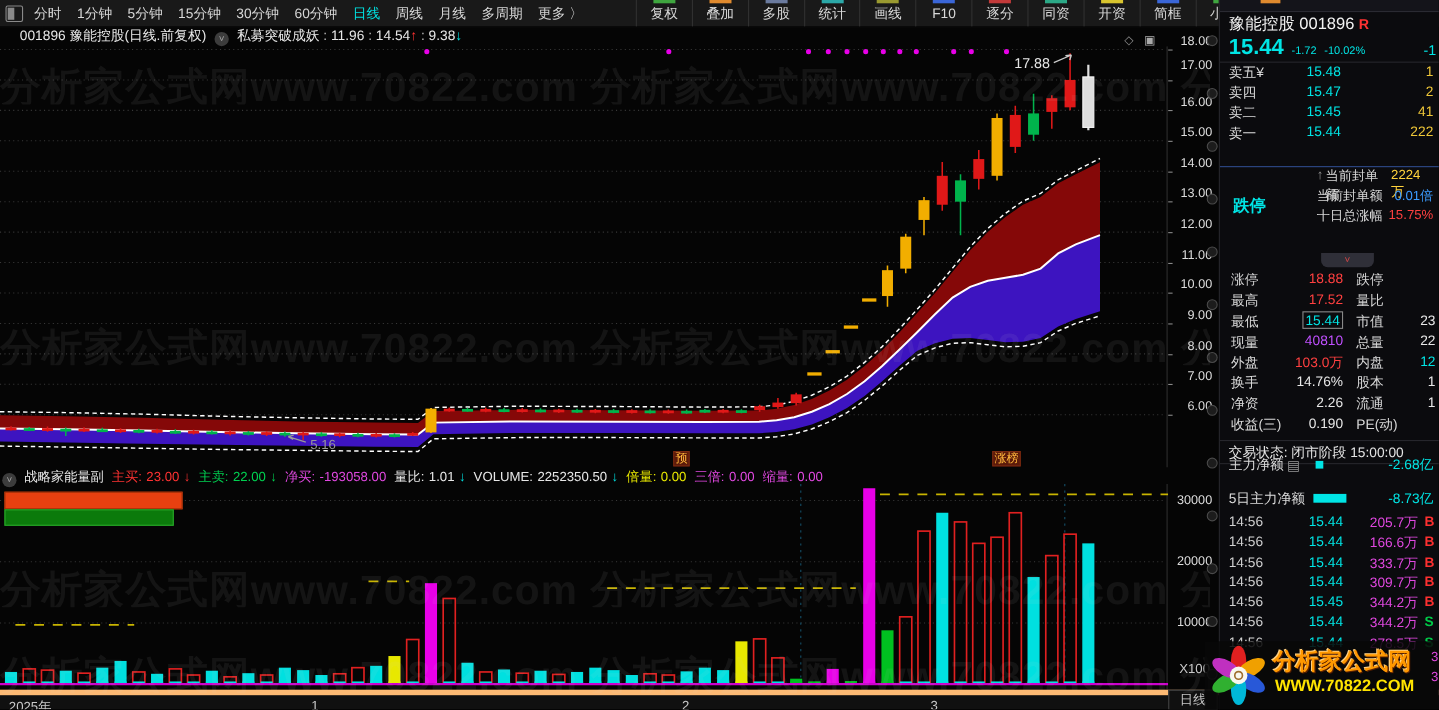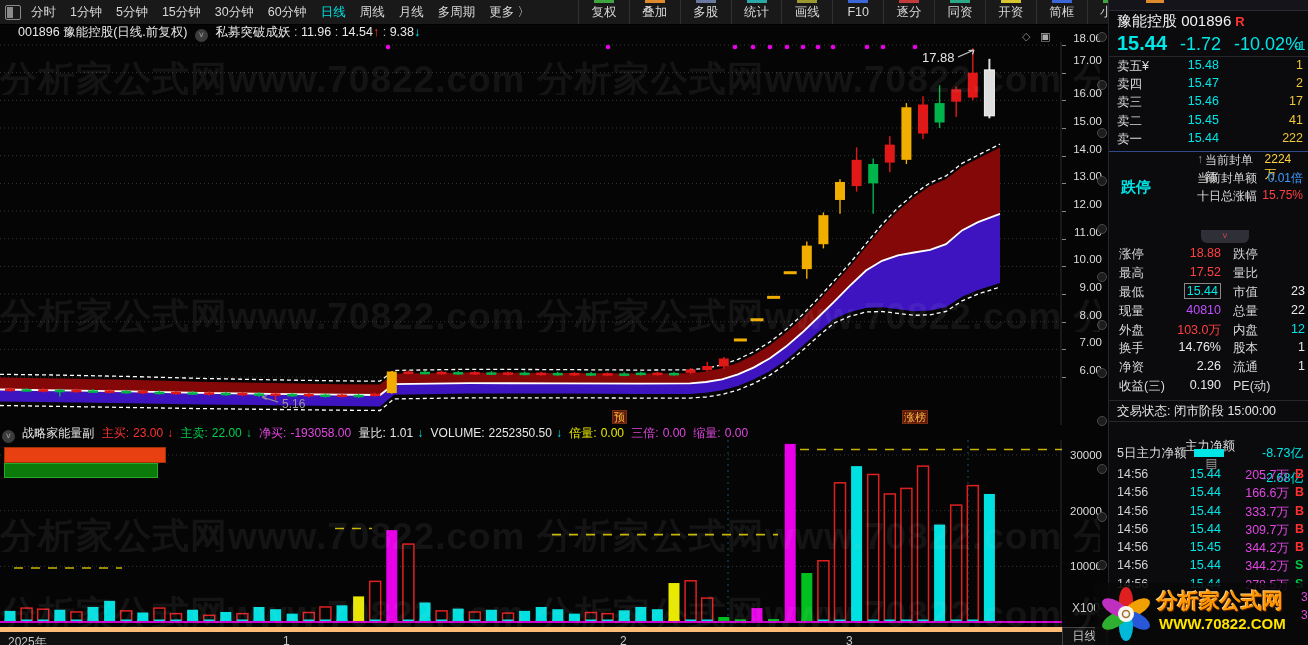--- a/index.html
+++ b/index.html
@@ -39,21 +39,21 @@
   #periodcell{left:1062px;top:627px;width:43px;height:17px;border:1px solid #444;color:#c8c8c8;
               font-size:12px;text-align:center;line-height:17px;background:#101010;}
   
   #quote{left:1108px;top:0;width:200px;height:645px;background:#0b0b0e;border-left:1px solid #26262c;}
   #qtabs{position:absolute;left:0;top:0;width:200px;height:10px;background:#14141a;border-bottom:1px solid #2a2a32;}
   #qtabs .ind{position:absolute;left:37px;top:0;width:18px;height:3px;background:#e08a2e;}
   .qname{position:absolute;left:8px;top:12px;font-size:15px;color:#f2f2f2;white-space:nowrap;}
   .qname b{color:#ff3232;font-size:13px;margin-left:4px;}
   .qprice{position:absolute;left:8px;top:32px;color:#00e5e5;white-space:nowrap;}
   .qprice .big{font-size:20px;font-weight:bold;}
-  .qprice .sm{font-size:18px;margin-left:13px;text-align:center;}
+  .qprice .sm{font-size:10px;margin-left:7px;text-align:center;}
   .qdiv{position:absolute;left:0;width:200px;height:1px;background:#26262c;}
   #asks{position:absolute;left:0;top:58px;width:200px;}
   .arow{position:relative;height:18.2px;font-size:12.5px;}
   .arow .l{position:absolute;left:8px;color:#dcdcdc;}
   .arow .p{position:absolute;left:30px;width:80px;text-align:right;color:#00e5e5;}
   .arow .a{position:absolute;left:60px;width:134px;text-align:right;color:#f0c838;}
   #statusblk .srow{position:relative;height:18px;font-size:12px;display:flex;}
   #statusblk .srow .sl{color:#d8d8d8;}
   #statusblk .srow .sv{margin-left:auto;}
   #limitbig{position:absolute;left:12px;top:178px;font-size:15px;font-weight:bold;color:#00e5e5;}
@@ -496,25 +496,20 @@
           <span class="l">卖五¥</span>
           <span class="p">15.48</span>
           <span class="a">1</span>
         </div>
         <div class="arow">
           <span class="l">卖四</span>
           <span class="p">15.47</span>
           <span class="a">2</span>
         </div>
         <div class="arow">
-          <span class="l">卖三</span>
-          <span class="p">15.46</span>
-          <span class="a">17</span>
-        </div>
-        <div class="arow">
           <span class="l">卖二</span>
           <span class="p">15.45</span>
           <span class="a">41</span>
         </div>
         <div class="arow">
           <span class="l">卖一</span>
           <span class="p">15.44</span>
           <span class="a">222</span>
         </div>
       </div>
@@ -582,21 +577,21 @@
         <div class="strow">
           <span class="l1">收益(三)</span>
           <span class="v1" style="color: rgb(232, 232, 232);">0.190</span>
           <span class="l2">PE(动)</span>
           <span class="v2" style="color: rgb(232, 232, 232);"></span>
         </div>
       </div>
     <div class="qdiv" style="top:400px;"></div>
     <div id="tstatus">交易状态: 闭市阶段 15:00:00</div>
     <div class="qdiv" style="top:421px;"></div>
-    <div class="netrow" style="top:438px;flex-direction:column;">
+    <div class="netrow" style="top:413px;">
       <span>主力净额</span>
       <span style="color:#999;margin-left:3px;">▤</span>
       <span style="display:inline-block;width:7px;height:7px;background:#00e5e5;margin-left:14px;"></span>
       <span class="val">-2.68亿</span>
     </div>
     <div class="netrow" style="top:444px;">
       <span>5日主力净额</span>
       <span style="display:inline-block;width:30px;height:8px;background:#00e5e5;margin-left:8px;"></span>
       <span class="val">-8.73亿</span>
     </div>

